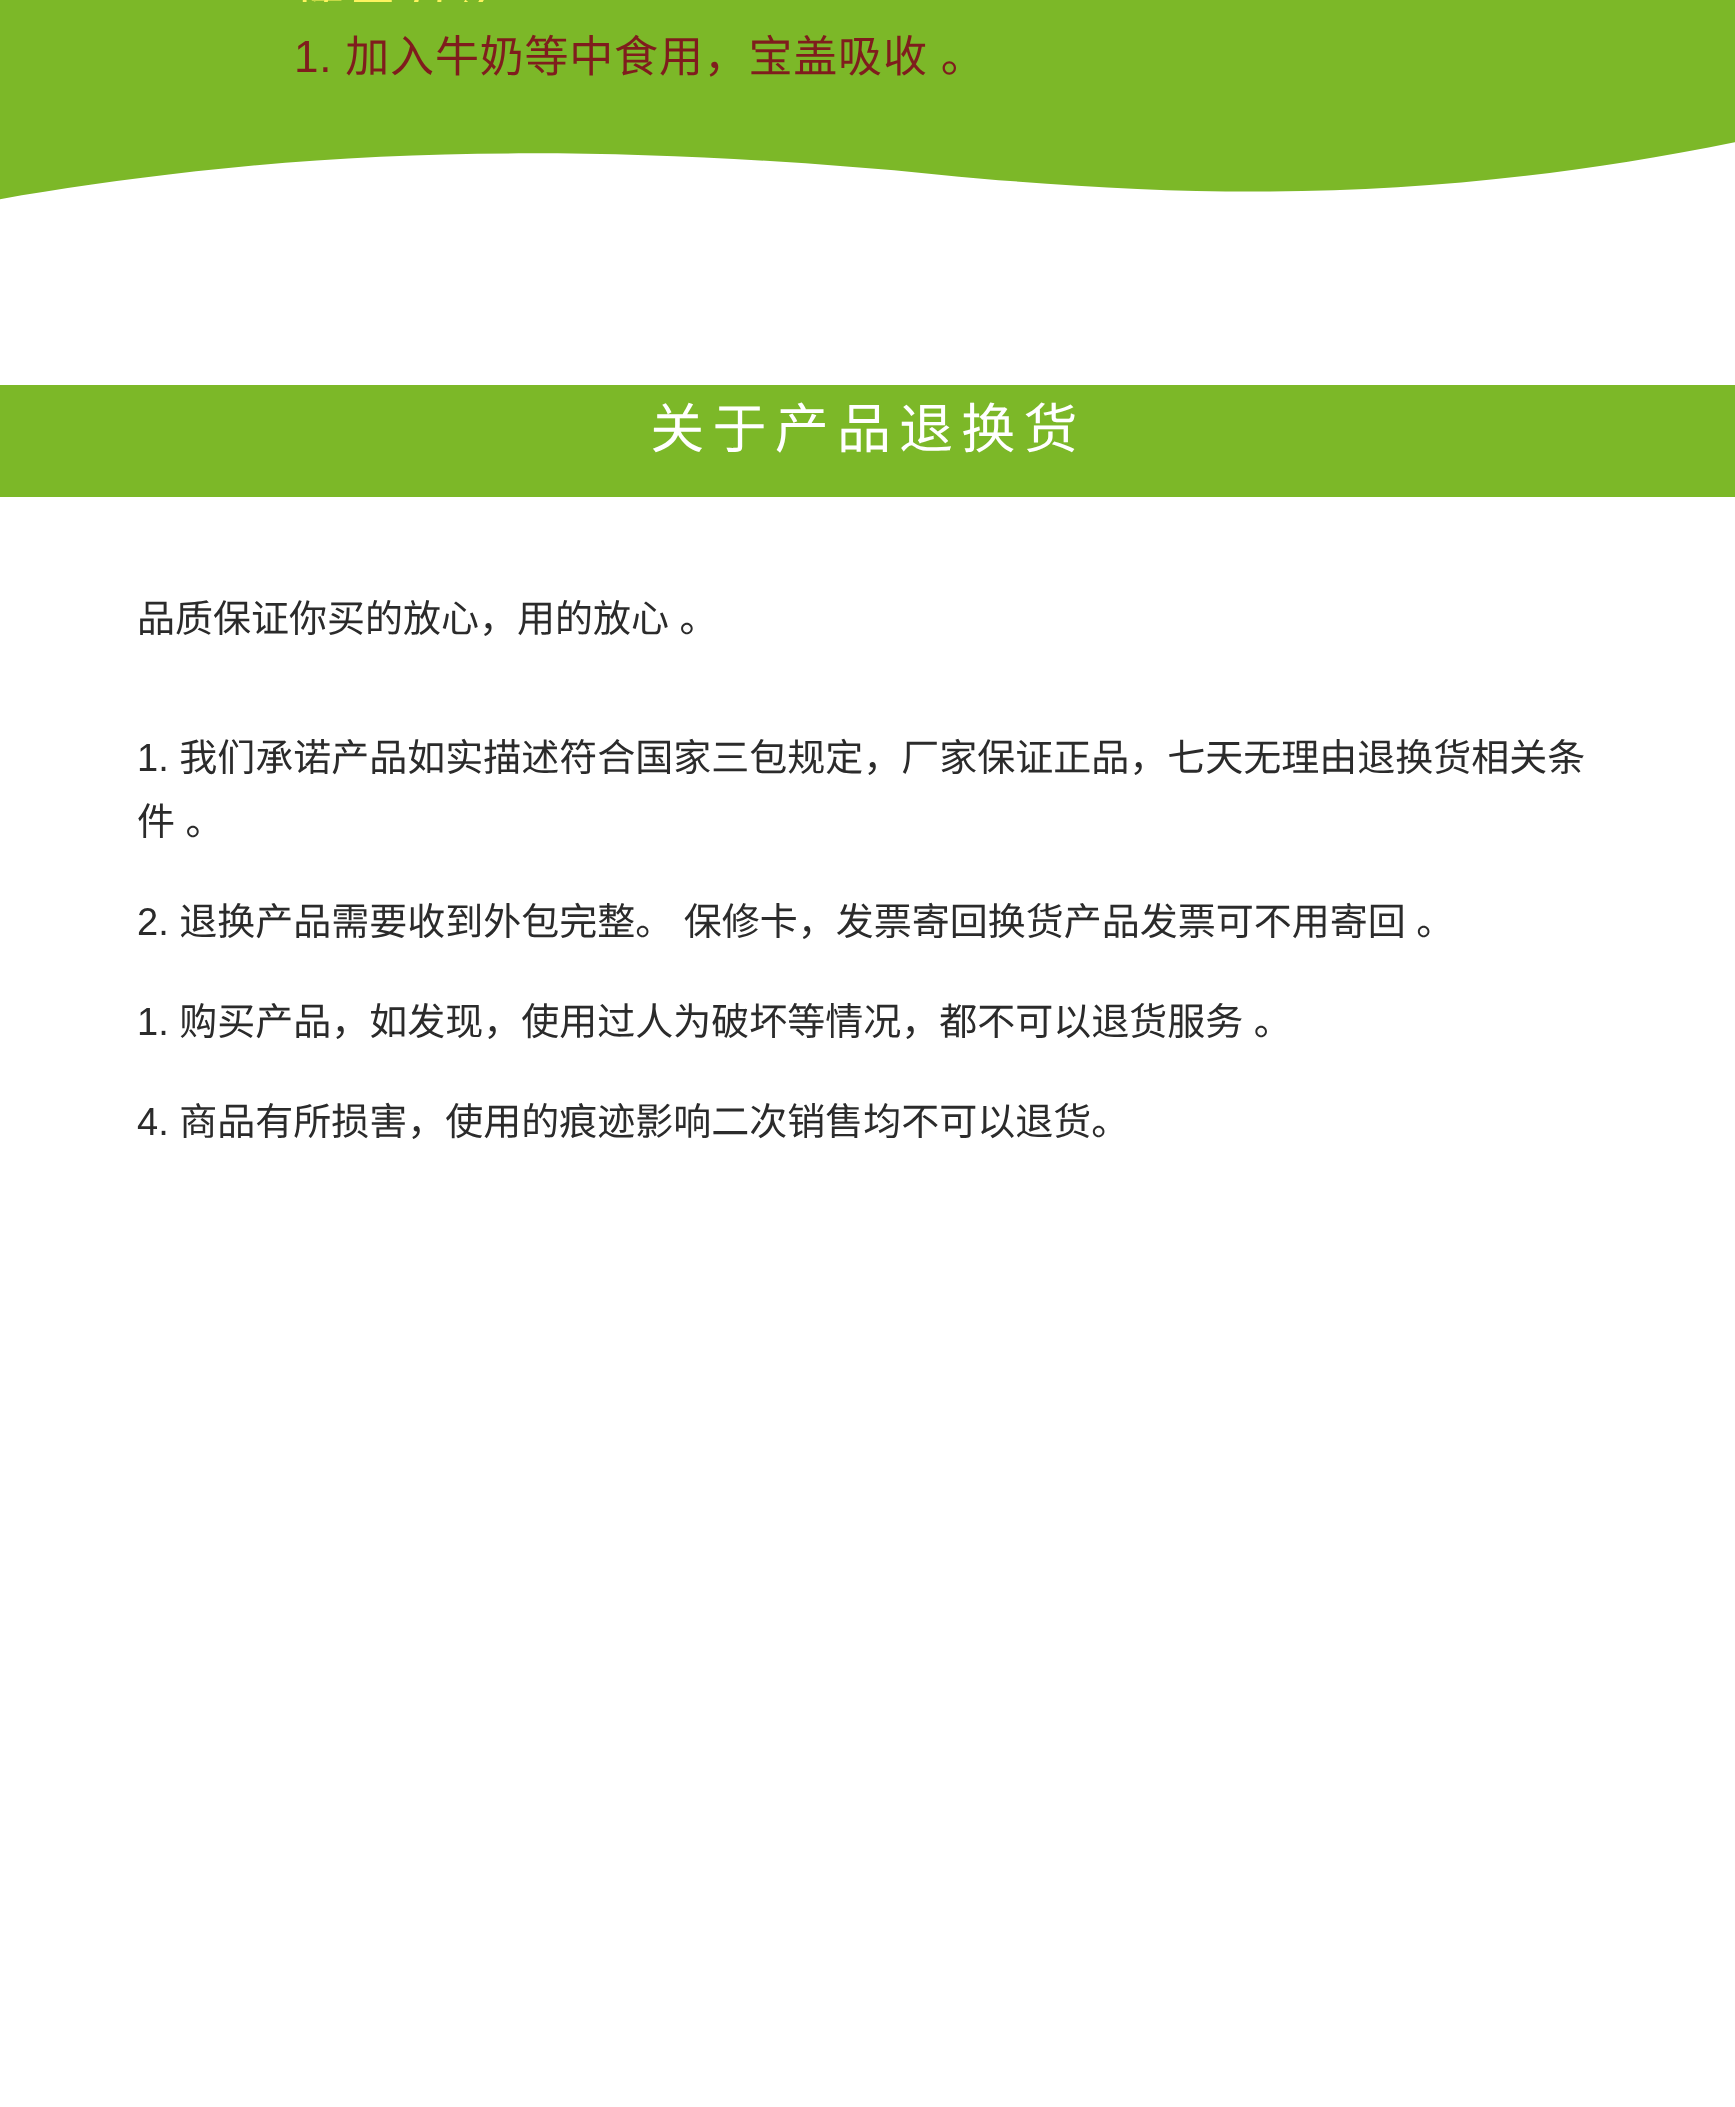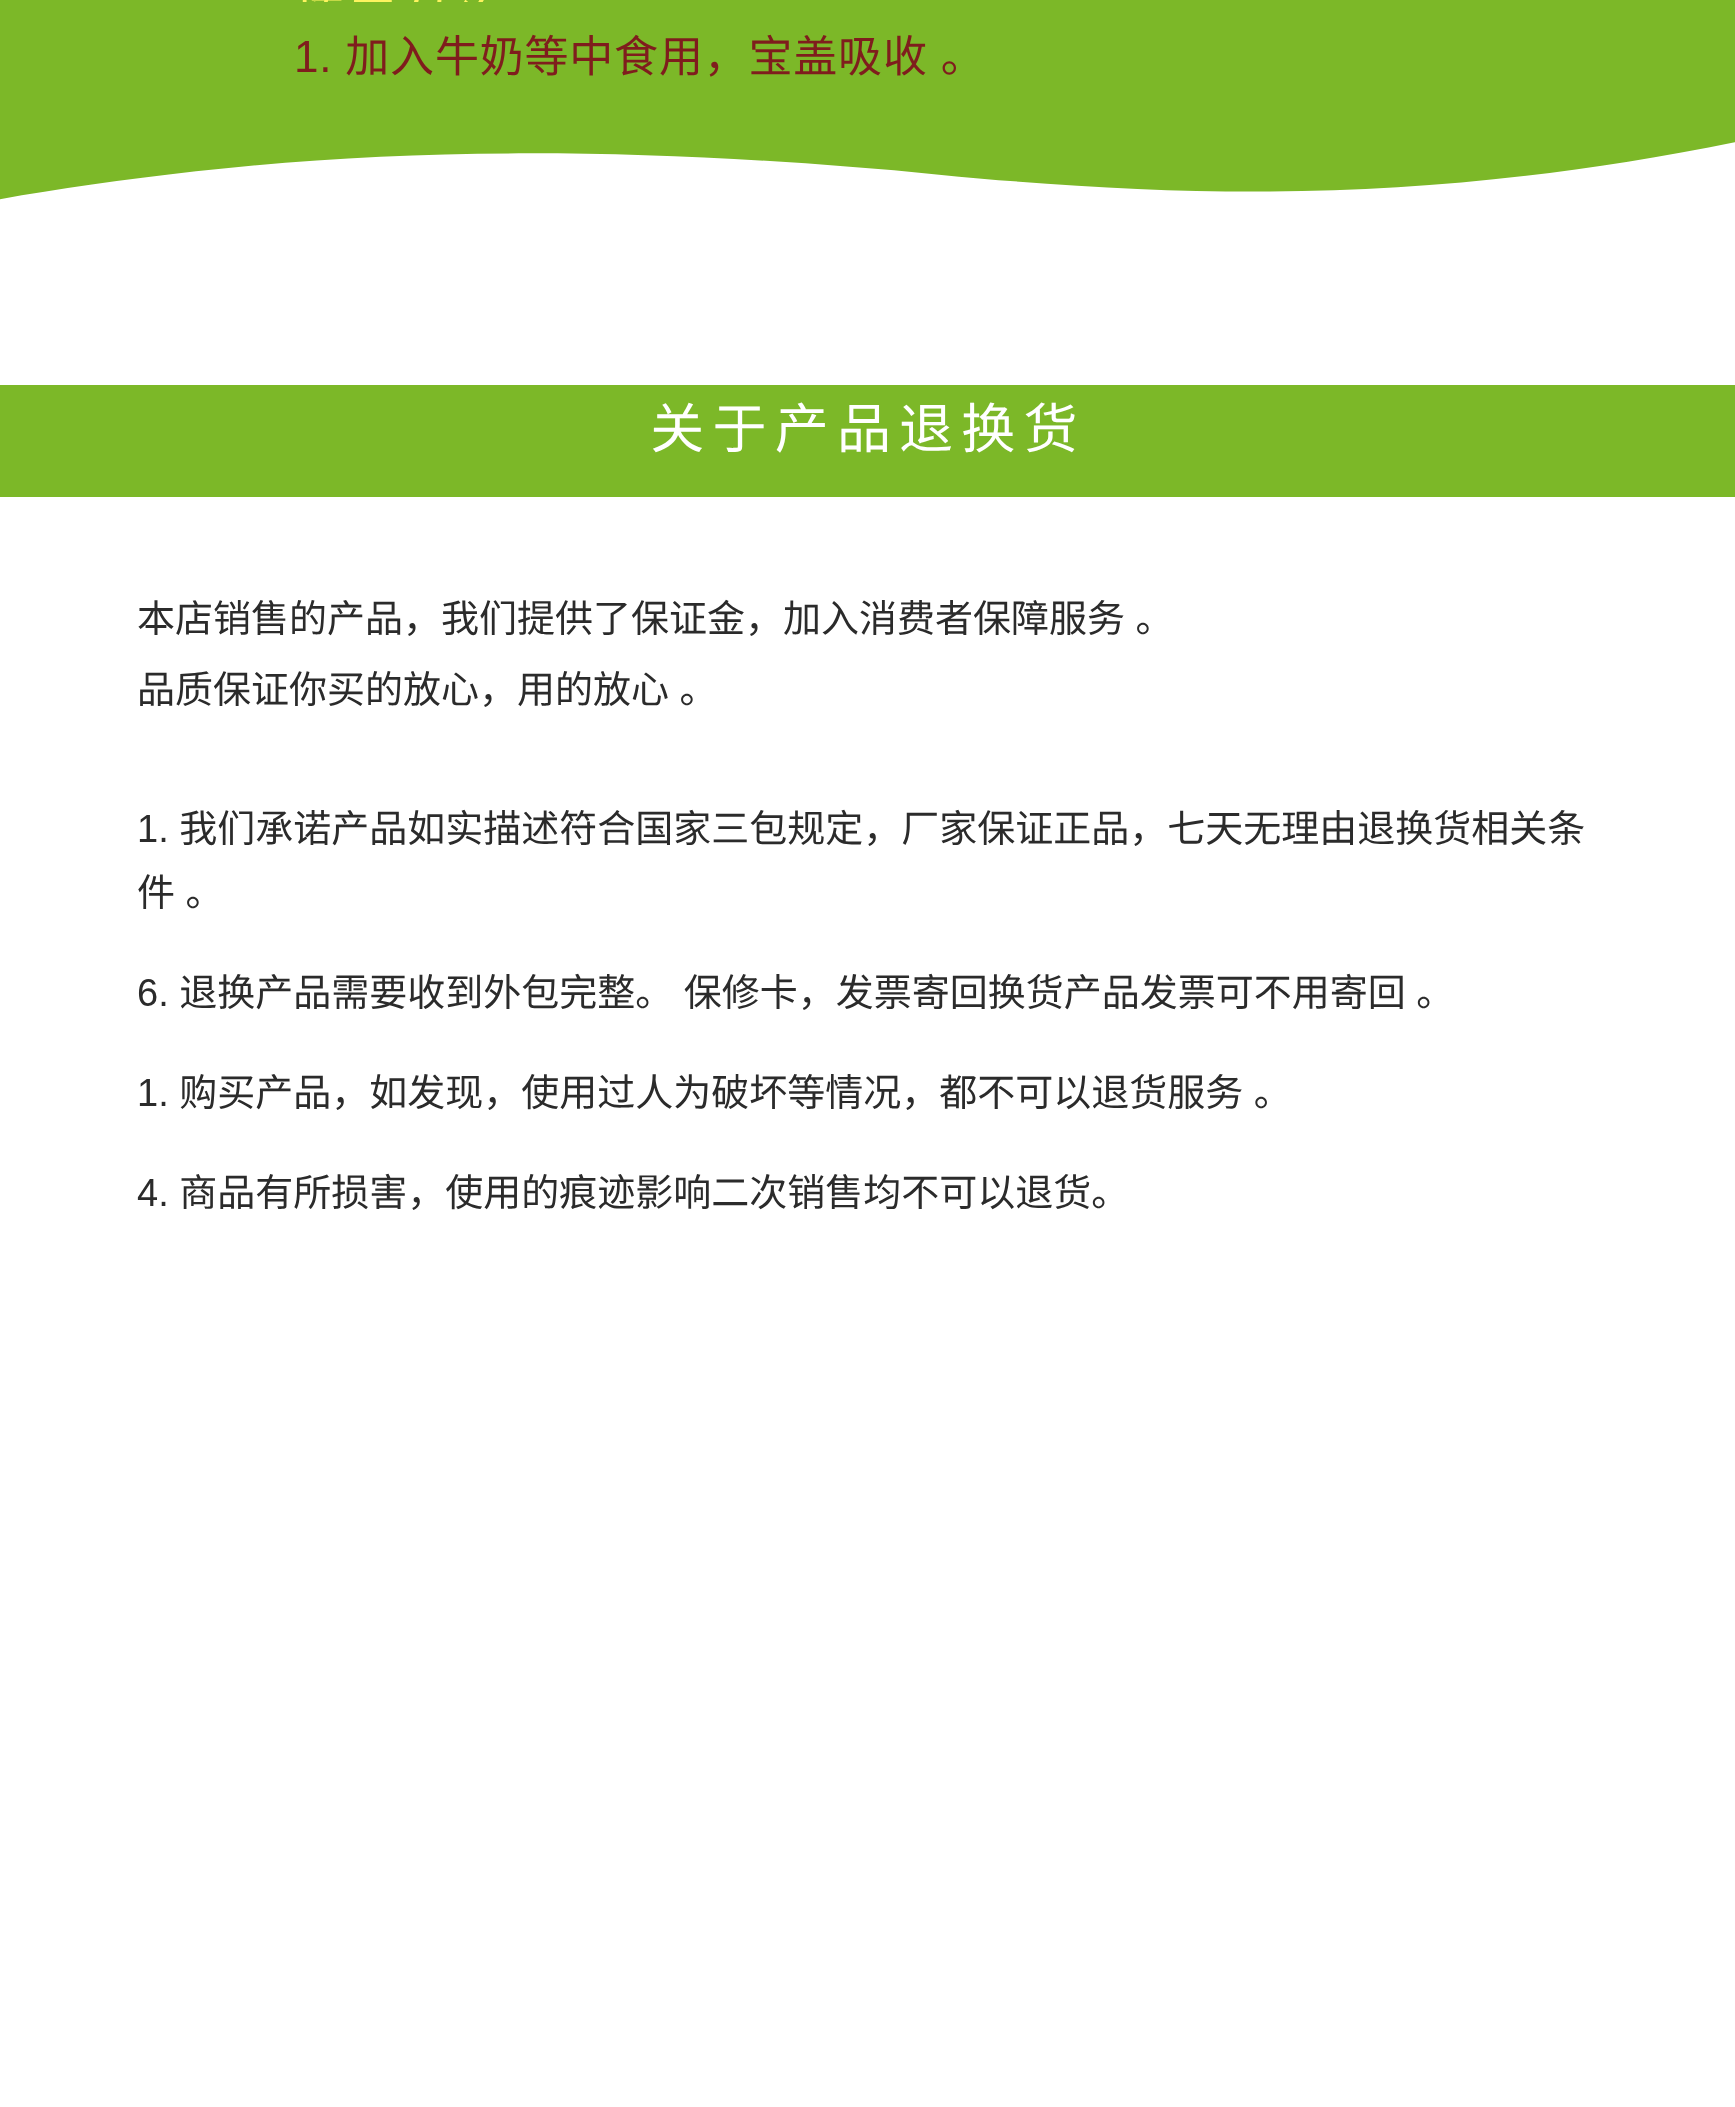--- a/index.html
+++ b/index.html
@@ -126,25 +126,24 @@
 
 <div class="spacer-white"></div>
 
 <section class="banner">
   <div class="banner-text">关于产品退换货</div>
 </section>
 
 <main class="content">
 
   <section class="block">
-    <p class="para para-tight">本店销售的产品，我们提供了保证金，加入消费者保障服务 。</p>
     <p class="para">品质保证你买的放心，用的放心 。</p>
   </section>
 
   <section class="block">
     <p class="para list-para">1. 我们承诺产品如实描述符合国家三包规定，厂家保证正品，七天无理由退换货相关条件 。</p>
-    <p class="para list-para">6. 退换产品需要收到外包完整。 保修卡，发票寄回换货产品发票可不用寄回 。</p>
+    <p class="para list-para">2. 退换产品需要收到外包完整。 保修卡，发票寄回换货产品发票可不用寄回 。</p>
     <p class="para list-para">1. 购买产品，如发现，使用过人为破坏等情况，都不可以退货服务 。</p>
     <p class="para">4. 商品有所损害，使用的痕迹影响二次销售均不可以退货。</p>
   </section>
 
 </main>
 
 
 </body></html>

